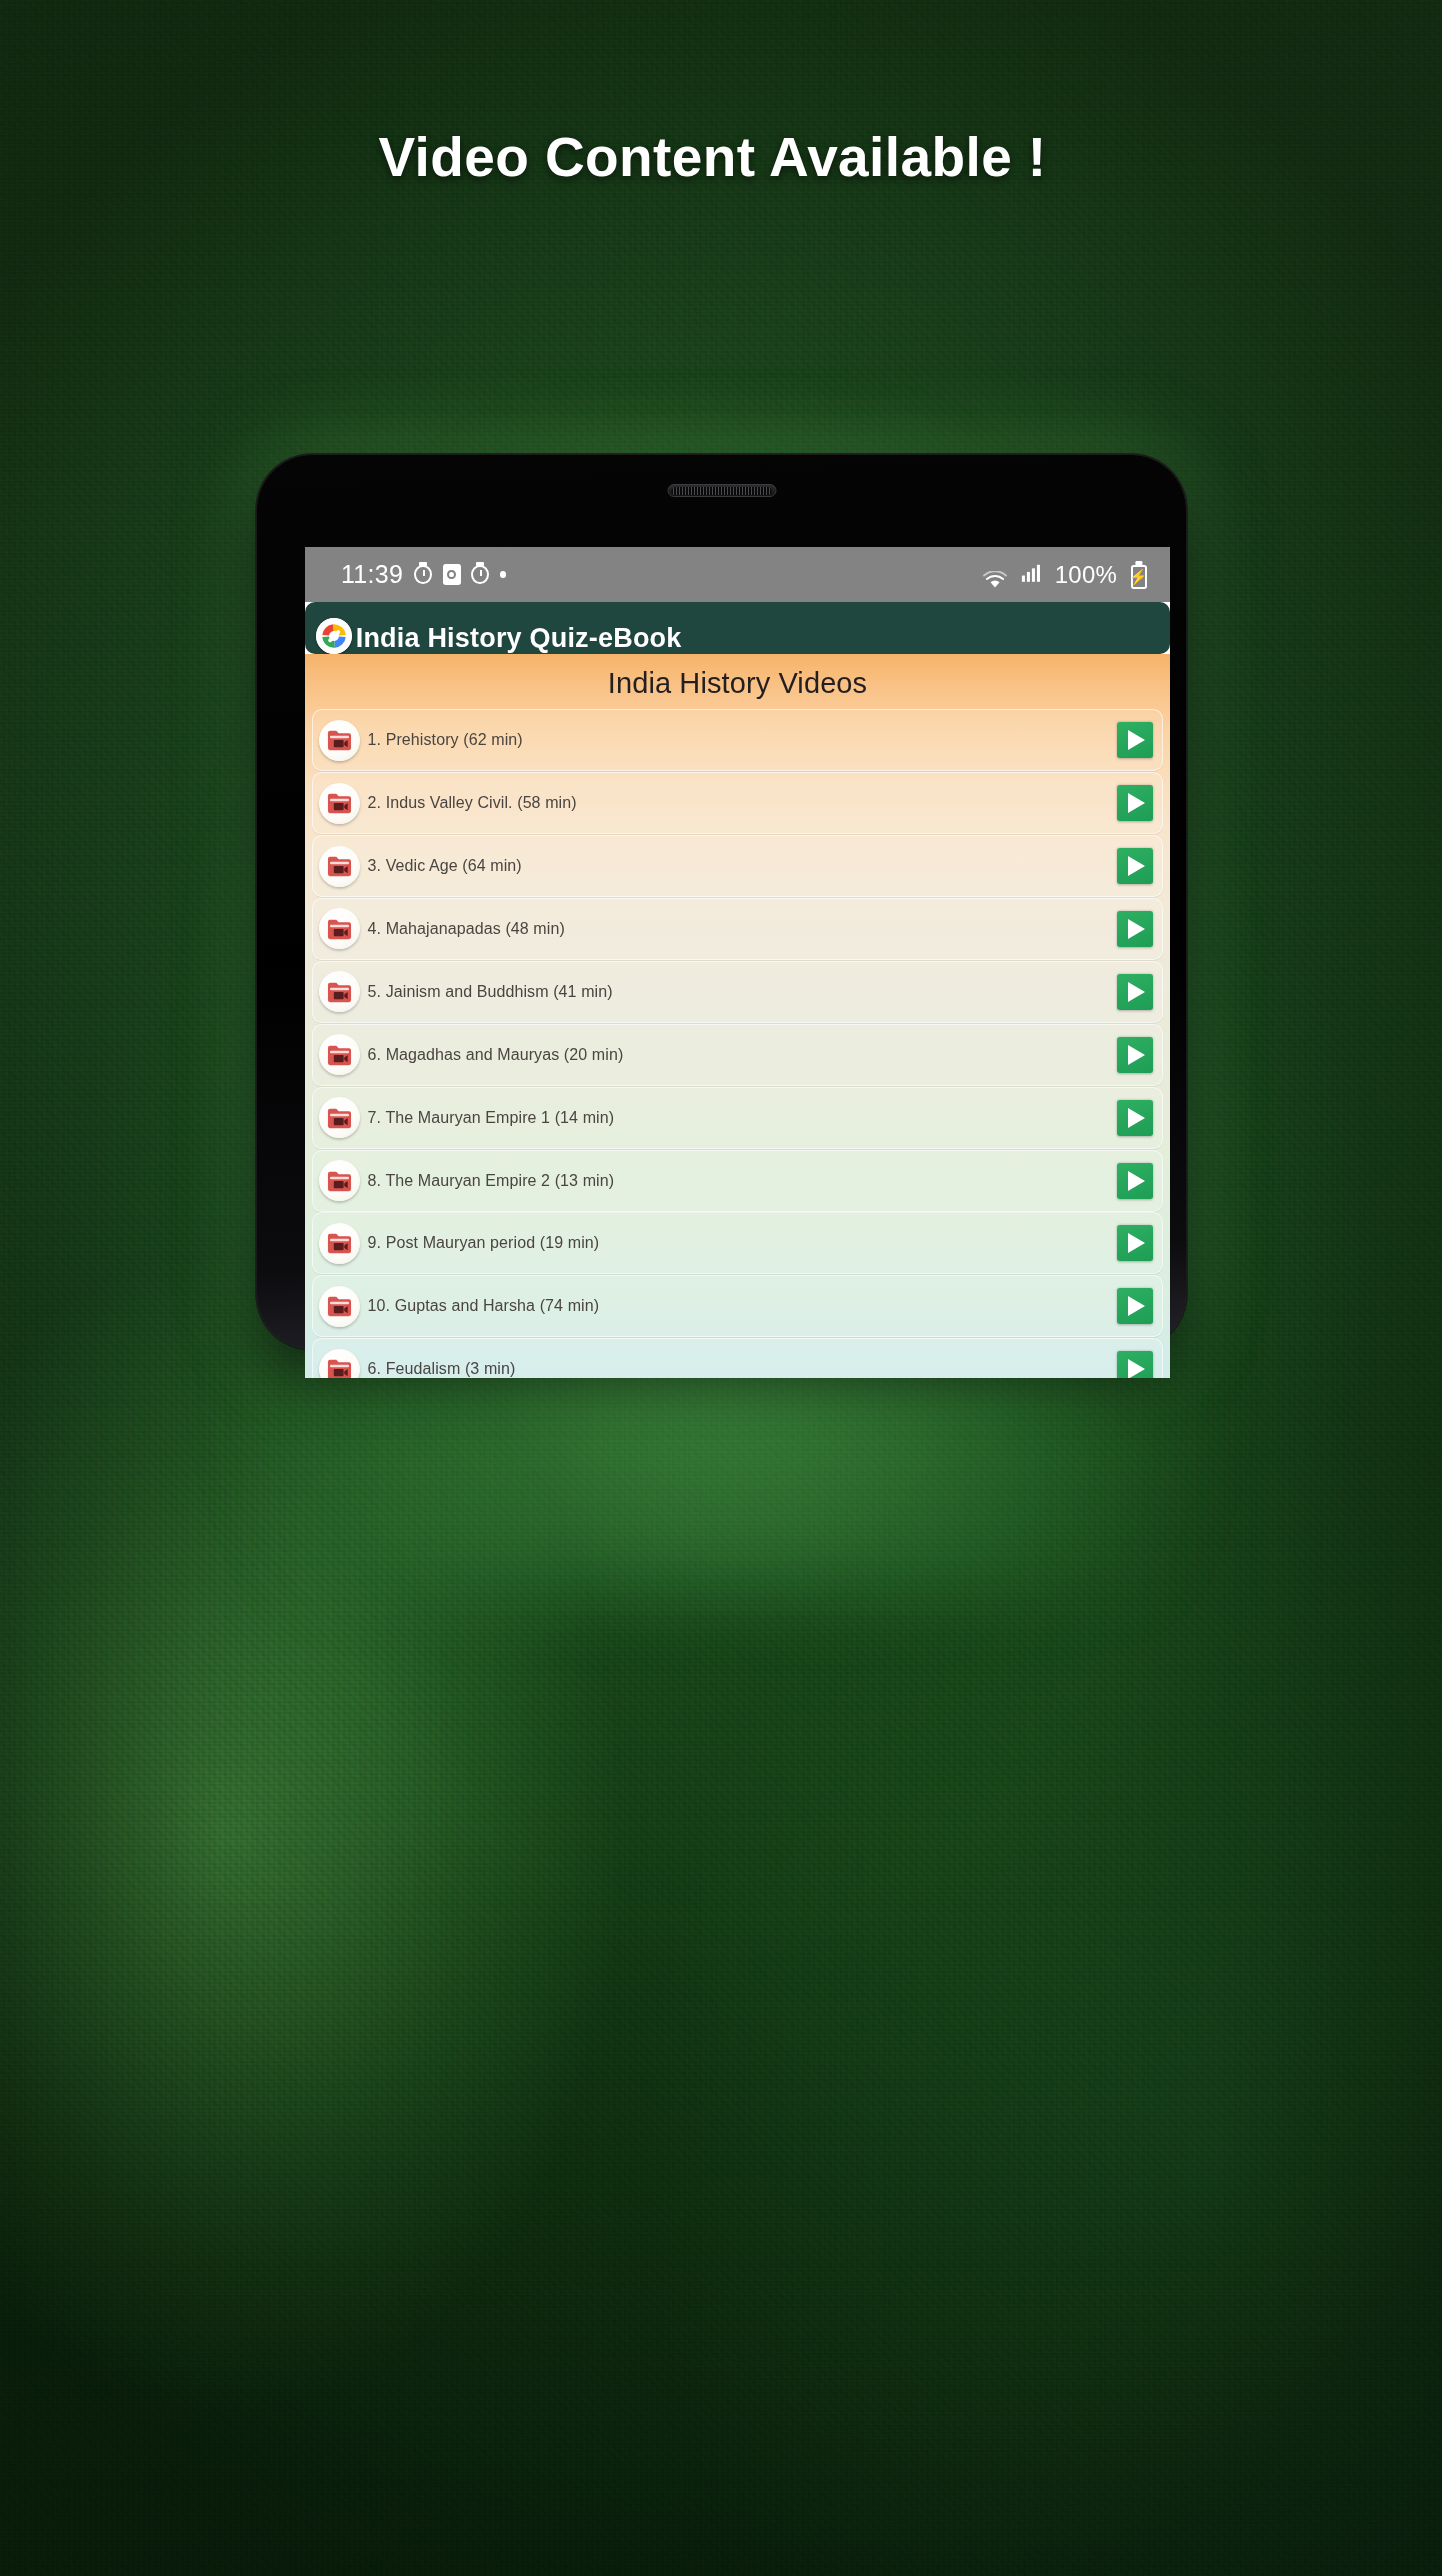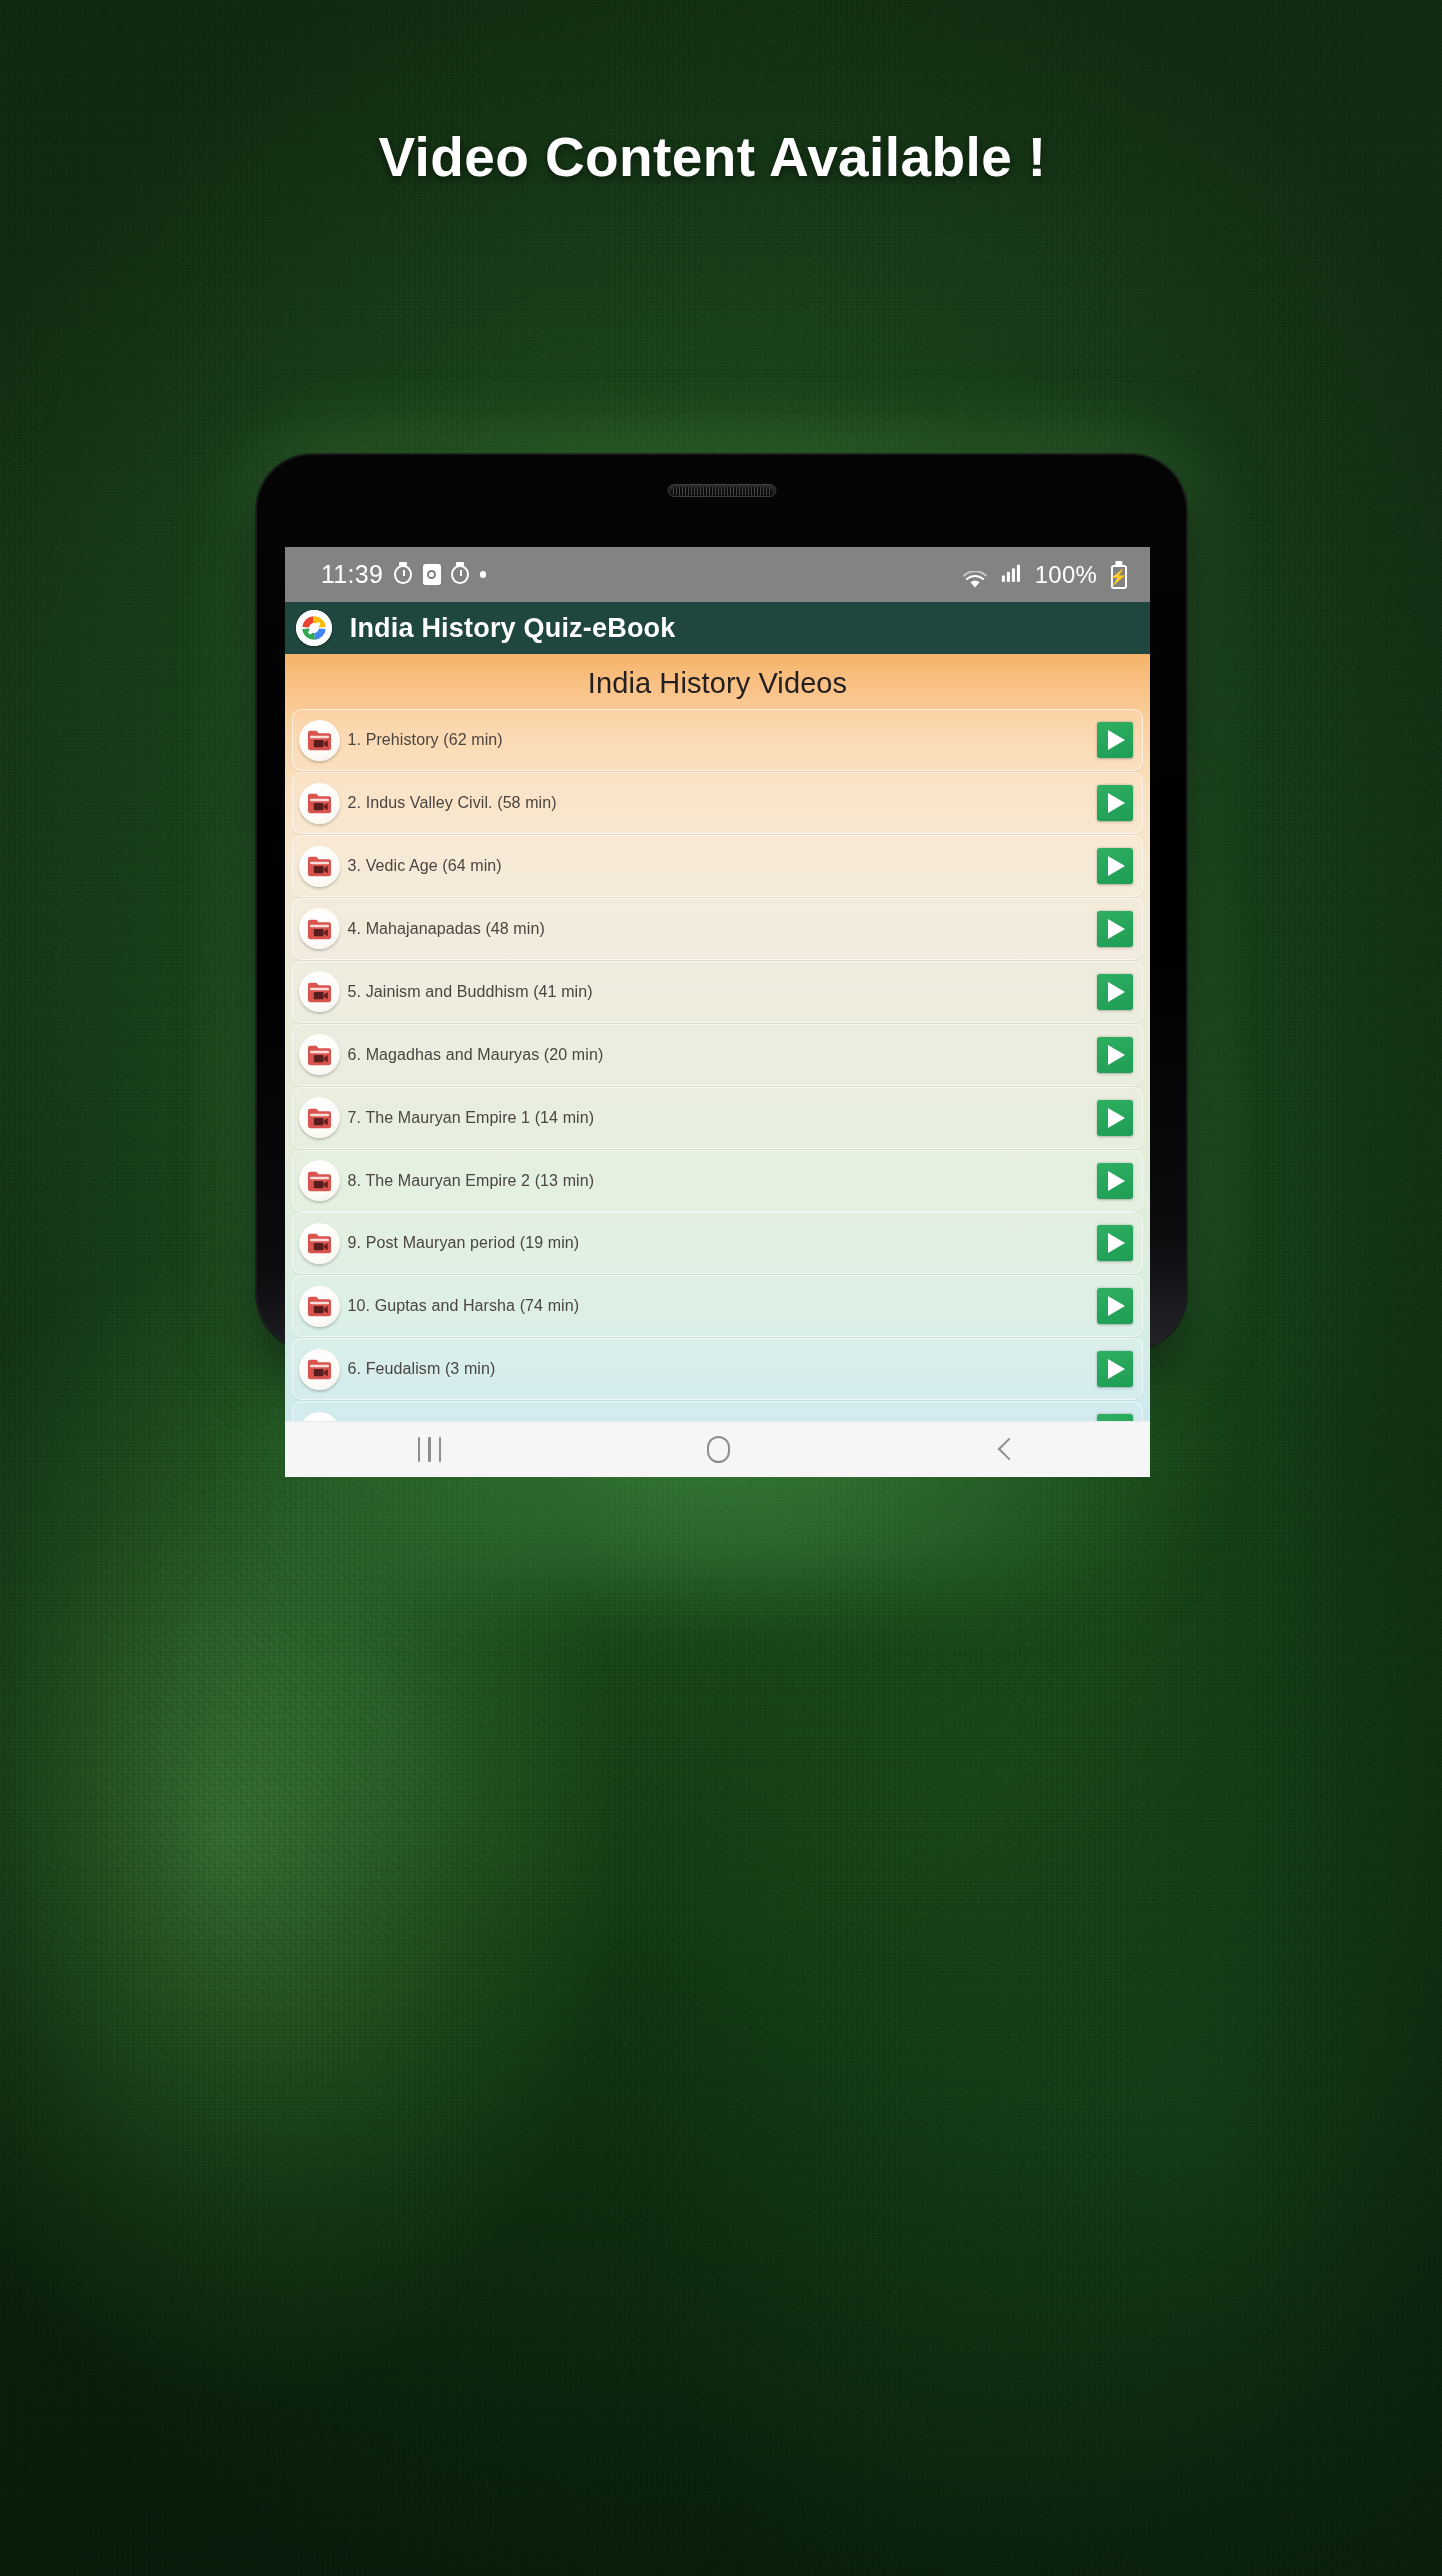--- a/index.html
+++ b/index.html
@@ -90,22 +90,22 @@
   #earpiece::after {
     content: "";
     position: absolute; inset: 1.8px 3.6px;
     background: repeating-linear-gradient(90deg, #0a0a0b 0px, #0a0a0b 1.8px, #4a4a4e 1.8px, #4a4a4e 3px);
     border-radius: 4.5px;
   }
 
   
   #screen {
     position: absolute;
-    left: 28px; top: 92px;
-    width: 865px; height: 930px;
+    left: 48px; top: 92px;
+    width: 865px; height: 831px;
     background: #fff;
     overflow: hidden;
   }
 
   
   #statusbar {
     position: relative;
     height: 55px;
     background: #838383;
     display: flex;
@@ -150,23 +150,24 @@
   .batt i {
     display:block; font-style:normal; color:#fff; font-size:15px; line-height:1; font-weight:bold;
   }
   .pct { font-size: 24px; letter-spacing: 0.2px; }
 
   
   #appbar {
     height: 52px;
     background: #20473f;
     display: flex;
-    align-items: center;
+    align-items: flex-end;
     padding-left: 10.7px;
-    gap: 18px;
+    gap: 4px;
+    border-radius: 10px;
   }
   #app-logo {
     width: 36px; height: 36px; border-radius: 50%;
     background: #ffffff;
     position: relative; flex: none;
     overflow: hidden;
     box-shadow: 0 0.9px 2.7px rgba(0,0,0,0.4);
   }
   #app-logo svg { position:absolute; left:0; top:0; }
   #app-title {

